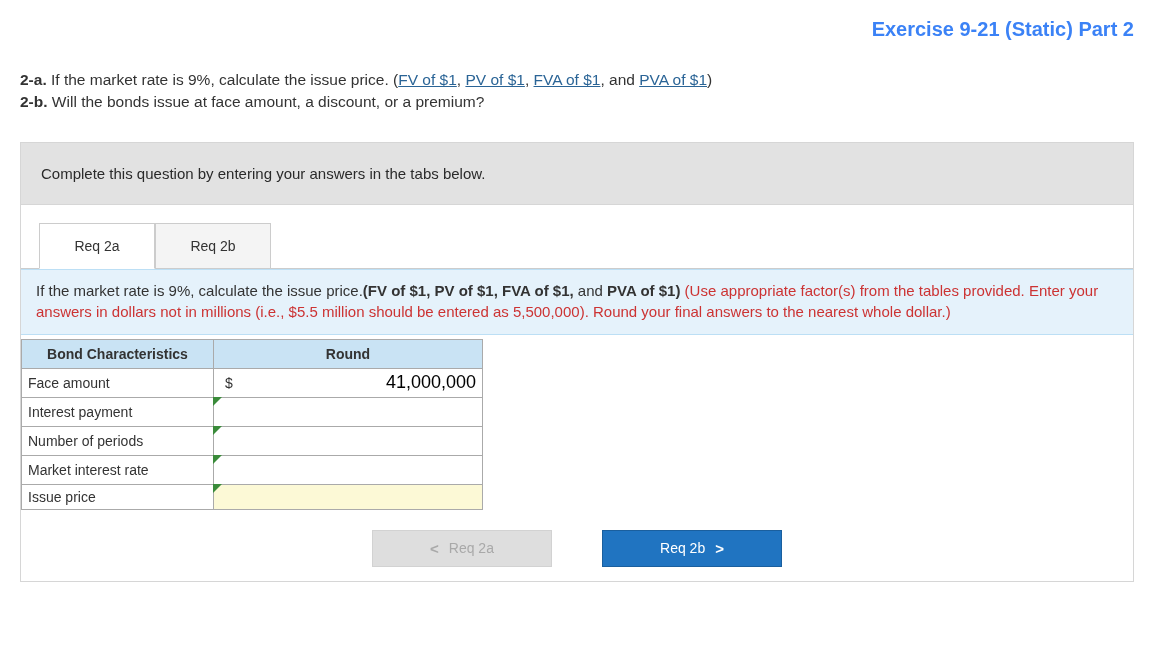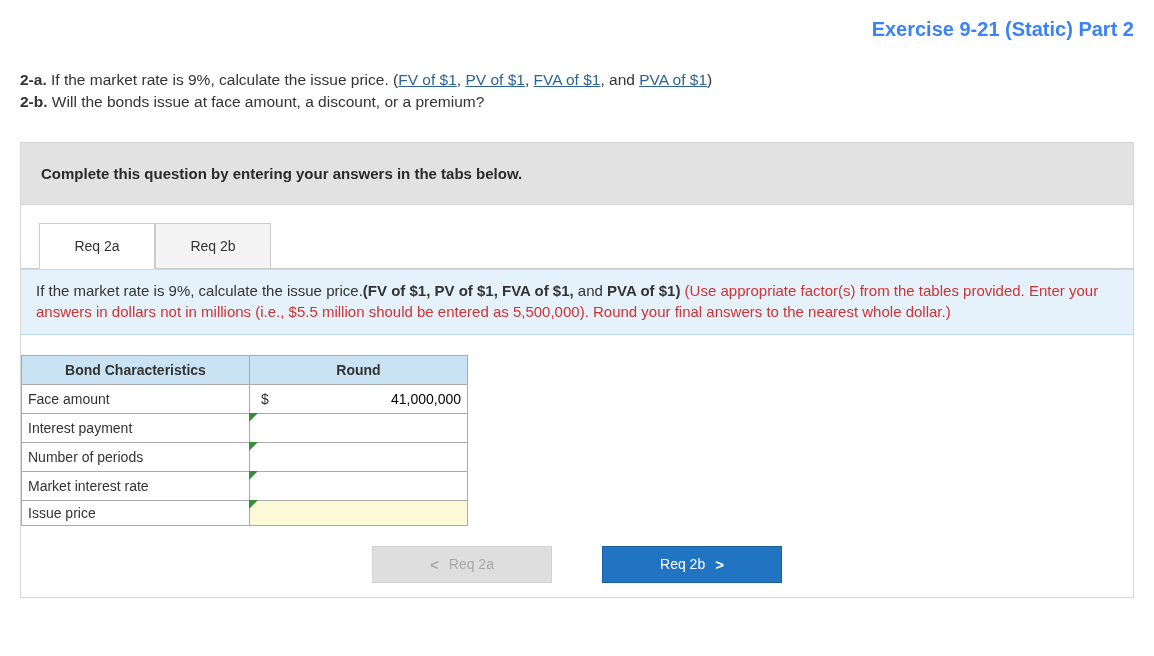--- a/index.html
+++ b/index.html
@@ -25,21 +25,21 @@
     color: #333;
   }
   .prompt-block a {
     color: #2a6496;
     text-decoration: underline;
   }
   .instruction-bar {
     background: #e2e2e2;
     border: 1px solid #d6d6d6;
     padding: 22px 20px;
-    font-weight: bold;
+    font-weight: normal;
     font-size: 15px;
     color: #2a2a2a;
     margin-bottom: 0;
   }
   .tabs-container {
     border-left: 1px solid #d6d6d6;
     border-right: 1px solid #d6d6d6;
     border-bottom: 1px solid #d6d6d6;
     padding: 18px 0 14px 0;
     position: relative;
@@ -71,39 +71,39 @@
   .note-box {
     background: #e5f2fb;
     border-top: 1px solid #bcdff5;
     border-bottom: 1px solid #bcdff5;
     padding: 10px 10px 12px 15px;
     font-size: 15px;
     line-height: 1.4;
     color: #333;
   }
   .note-box .red { color: #c33; }
-  .table-wrap { padding-top: 20px; }
+  .table-wrap { padding-top: 4px; }
   table.answer {
     border-collapse: collapse;
     font-size: 14px;
   }
   table.answer th {
     background: #c9e3f4;
     border: 1px solid #aaa;
     padding: 6px 10px;
     font-weight: bold;
     text-align: center;
   }
   table.answer td {
     border: 1px solid #aaa;
     padding: 4px 6px;
     height: 24px;
     vertical-align: middle;
   }
-  table.answer td.label { width: 228px; margin-left: 35px; }
+  table.answer td.label { width: 192px; margin-left: 35px; }
   table.answer td.amount-cell {
     width: 175px;
     padding: 0;
     position: relative;
   }
   .amt-inner {
     display: flex;
     align-items: center;
     height: 100%;
     width: 100%;
@@ -113,21 +113,21 @@
     text-align: center;
     color: #333;
   }
   .amt-input {
     flex: 1;
     text-align: right;
     padding-right: 6px;
     height: 28px;
     border: none;
     background: transparent;
-    font-size: 14px;
+    font-size: 18px;
     font-family: inherit;
   }
   .triangle {
     position: absolute;
     left: -1px;
     top: -1px;
     width: 0; height: 0;
     border-top: 9px solid #3a8b3a;
     border-right: 9px solid transparent;
   }

